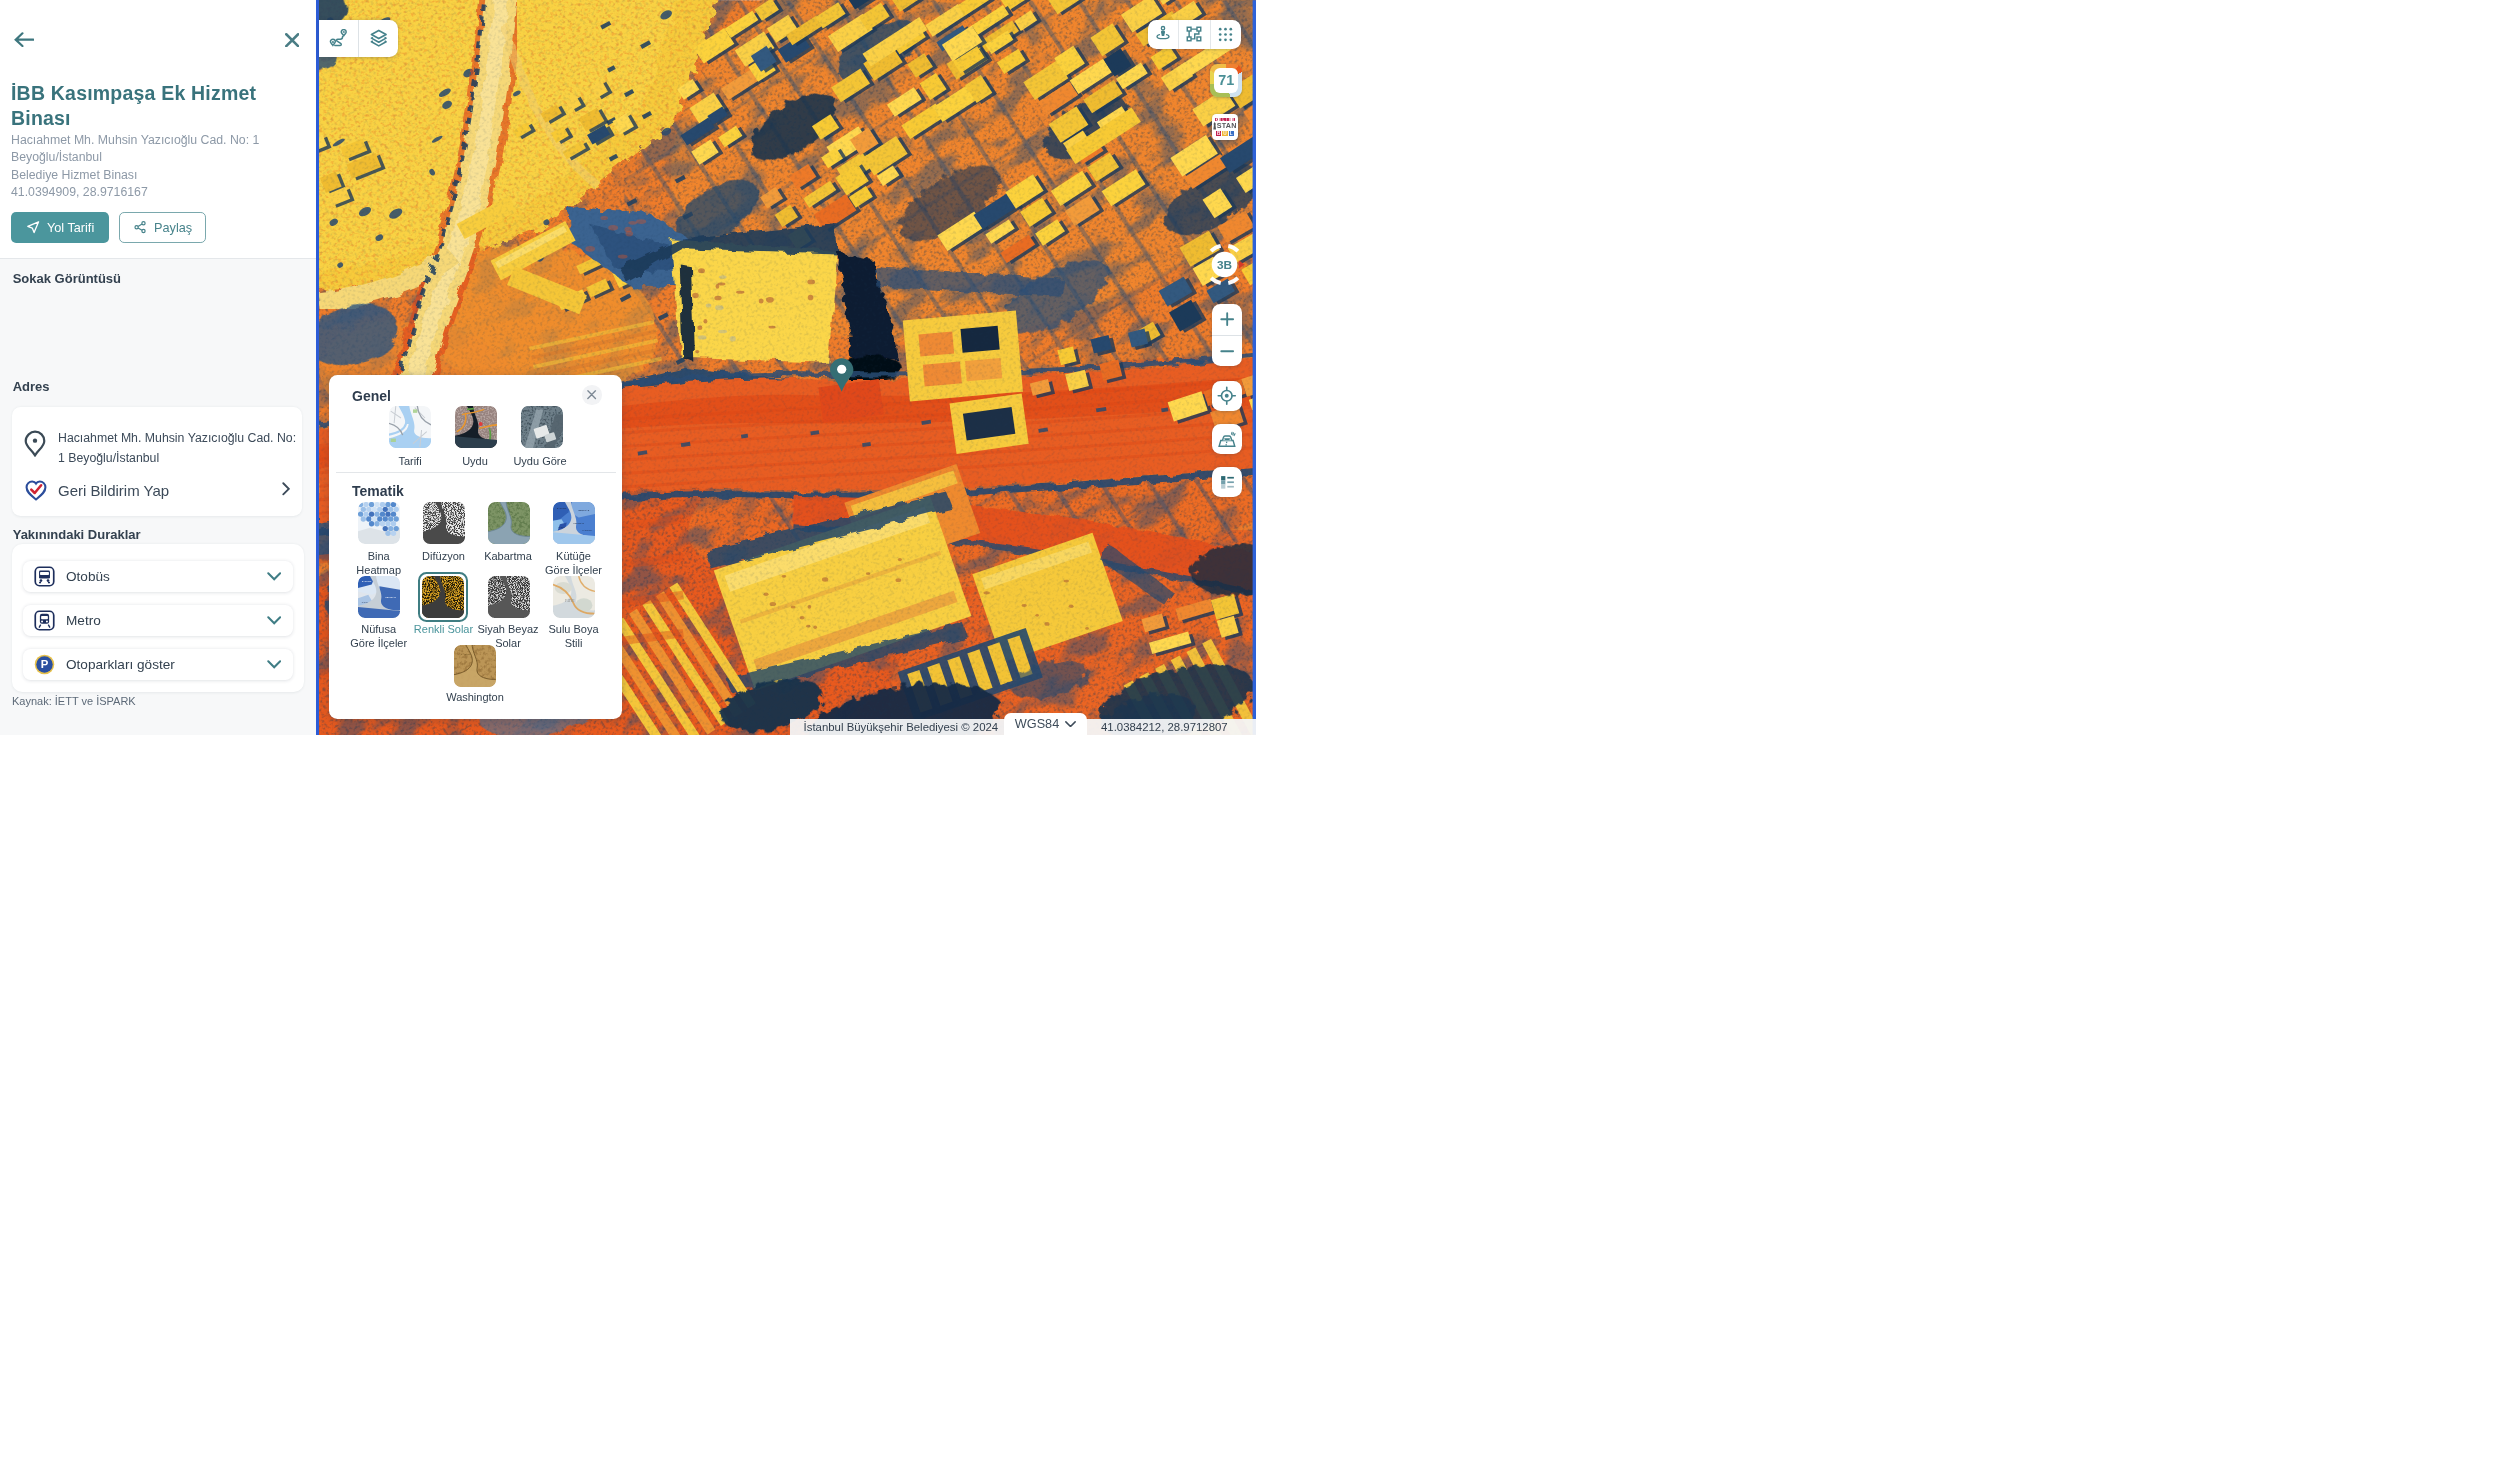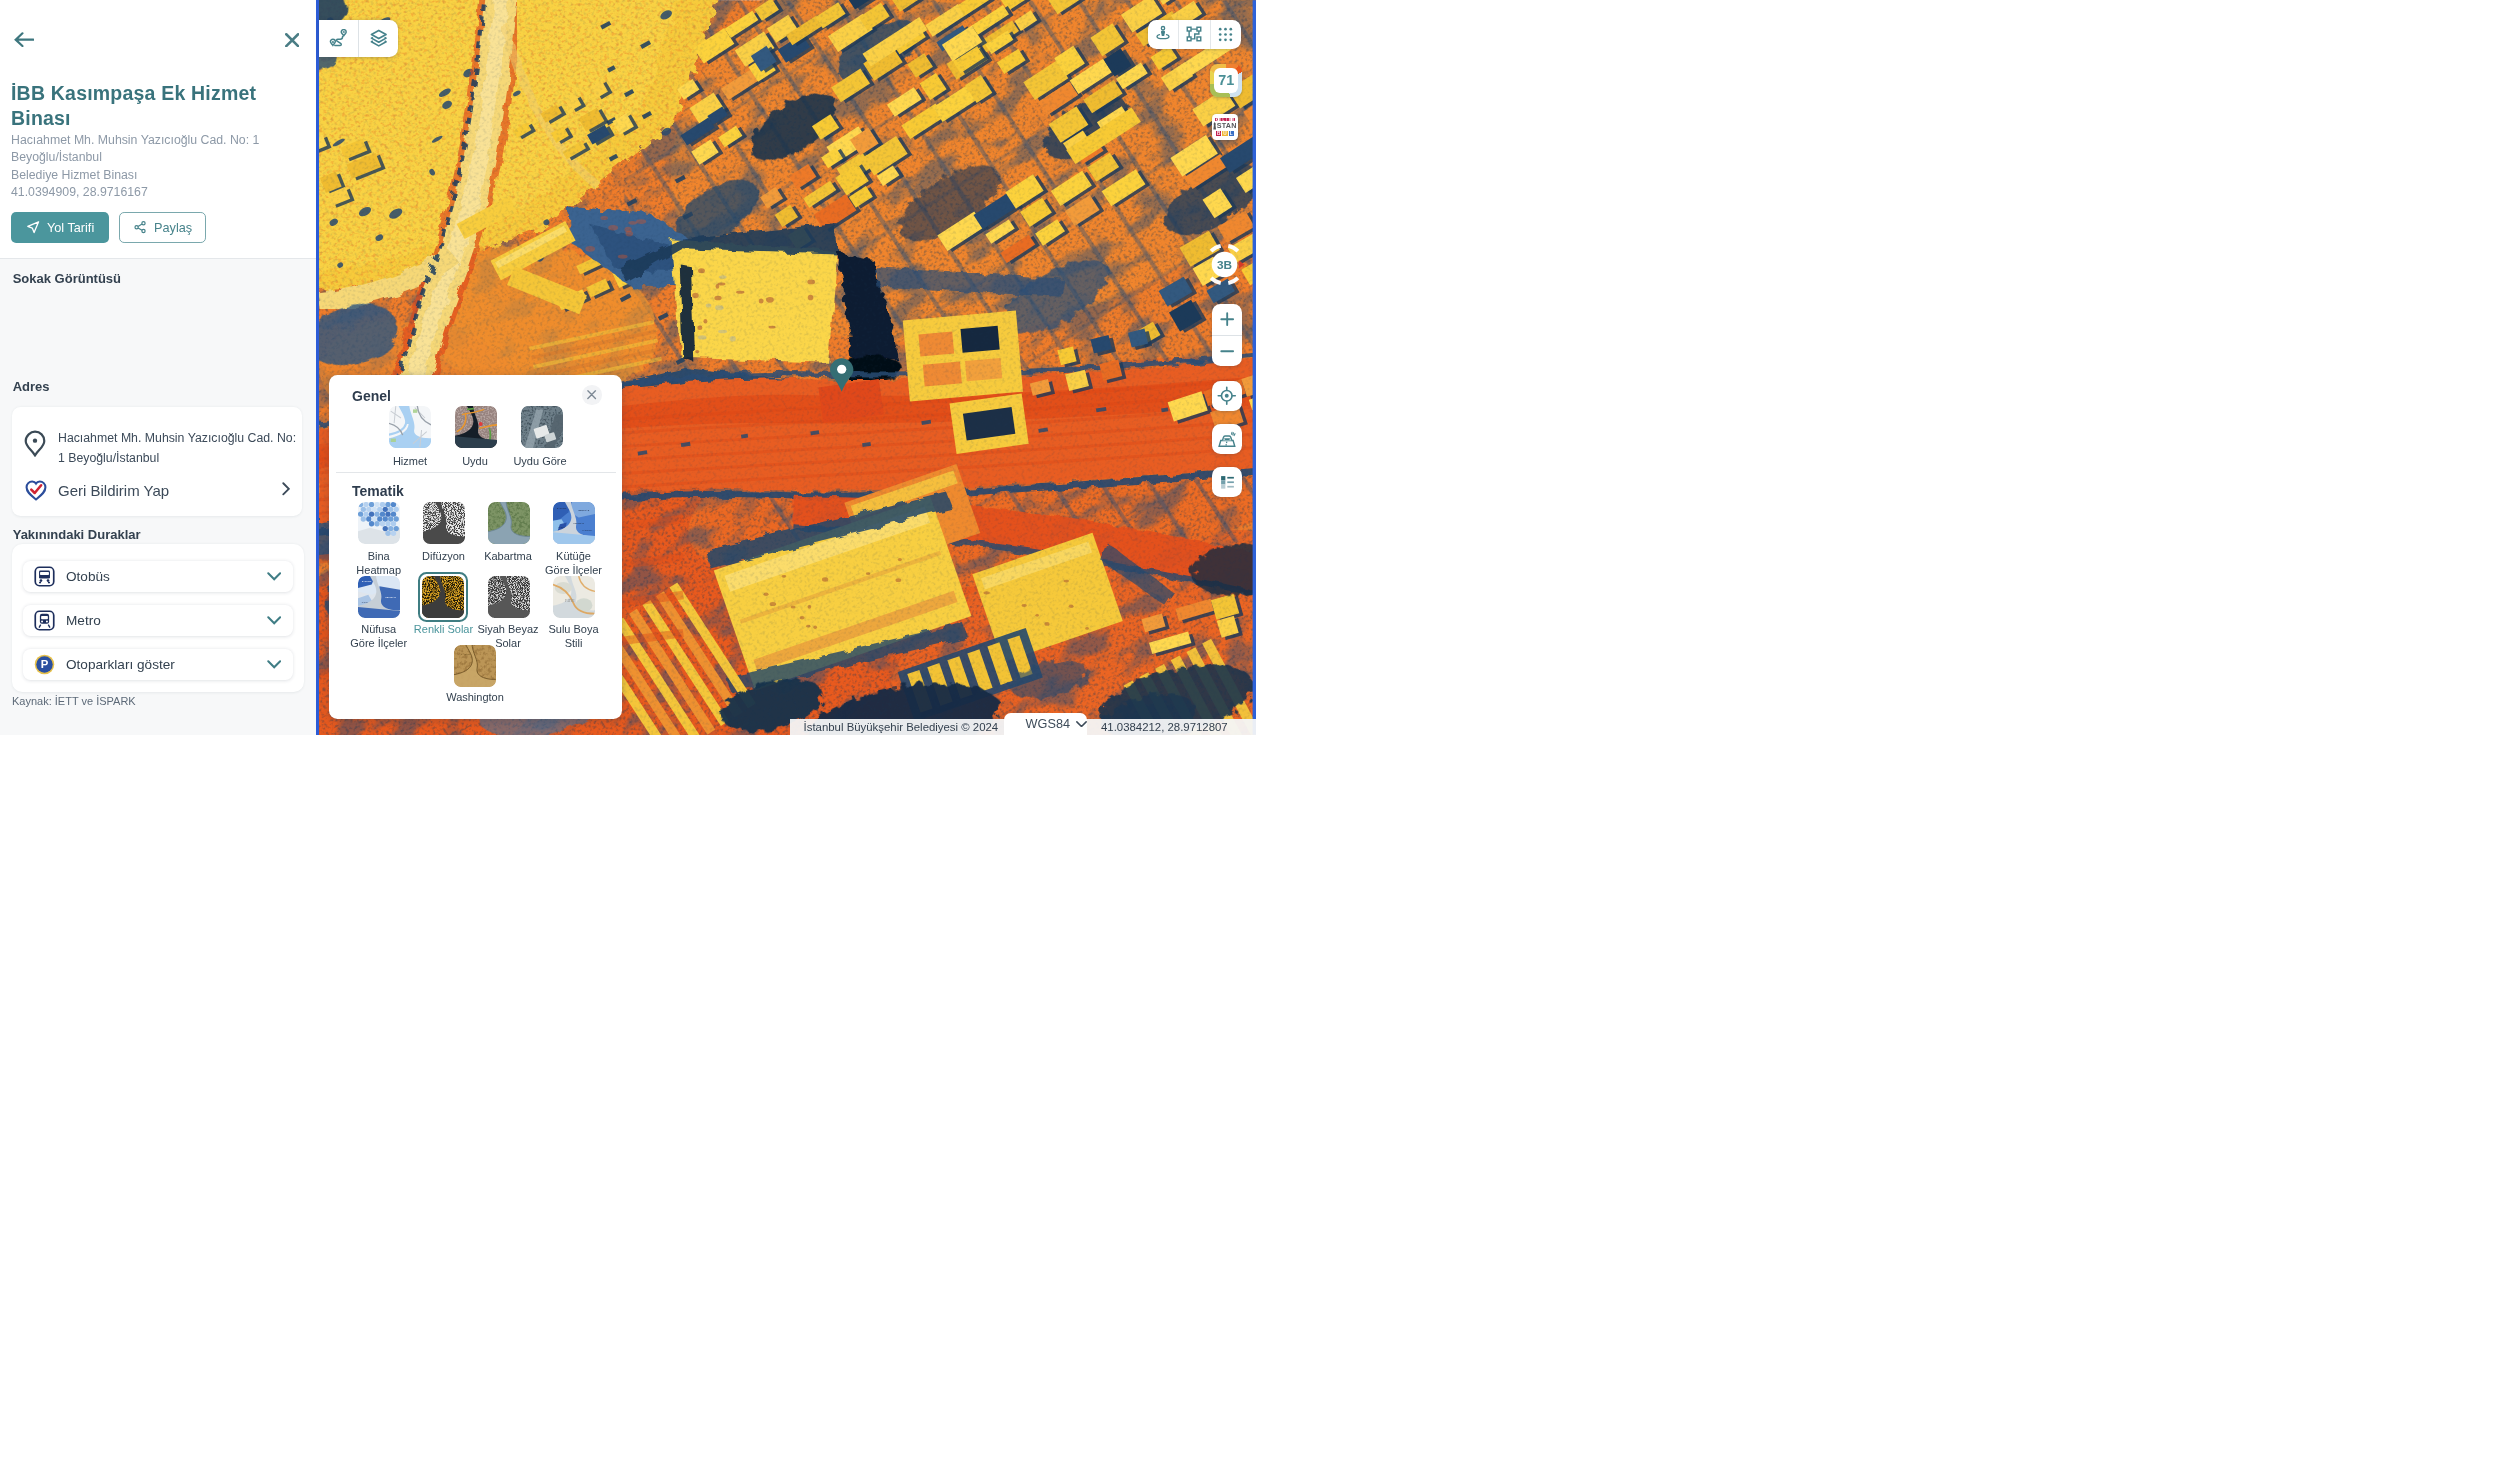--- a/index.html
+++ b/index.html
@@ -67,21 +67,21 @@
 .thumb { width:42px; height:42px; border-radius:6.8px; overflow:hidden; }
 .thumb svg { display:block; }
 .trow { position:absolute; display:flex; }
 .tlabel { position:absolute; font-size:11px; line-height:14px; color:#33414f; text-align:center; }
 .tsel { border:2.1px solid #3f7d82; border-radius:8.5px; padding:2.1px; background:#fff; }
 
 #bbar { position:absolute; left:790px; top:719px; width:466px; height:16px; background:rgba(244,246,247,0.95);
   font-size:11.4px; color:#323f4d; }
 #bbar .attr { position:absolute; left:13.6px; top:1.7px; }
 #wgs { position:absolute; left:214px; top:-6px; width:83px; height:22px; background:#fff; border-radius:6.8px 6.8px 0 0;
-  display:flex; align-items:center; justify-content:flex-end; gap:6px; font-size:12.7px; color:#3e4c5a; }
+  display:flex; align-items:center; justify-content:center; gap:6px; font-size:12.7px; color:#3e4c5a; }
 #coords { position:absolute; left:311px; top:1.7px; }
 </style></head>
 <body>
 <div id="stage">
 <div id="map"><svg id="mapsvg" width="937" height="735" viewBox="0 0 1106 867">
         <defs>
 <filter id="blobs" x="-5%" y="-5%" width="110%" height="110%">
  <feTurbulence type="fractalNoise" baseFrequency="0.02 0.034" numOctaves="3" seed="11" result="n"></feTurbulence>
  <feColorMatrix in="n" type="matrix" values="0 0 0 0 0  0 0 0 0 0  0 0 0 0 0  5 0 0 0 -2.45" result="a"></feColorMatrix>
  <feFlood flood-color="#2a4f76" result="c"></feFlood>
@@ -1054,21 +1054,21 @@
 <rect width="49" height="49" fill="#6e7f89"></rect>
 <rect width="49" height="49" filter="url(#sparc)" opacity="0.8"></rect>
 <path d="M 4 49 L 18 4 L 26 4 L 14 49 Z" fill="#93a2ab" opacity="0.85"></path>
 <path d="M 28 49 L 40 10 L 49 10 L 49 28 L 38 49 Z" fill="#54646e" opacity="0.9"></path>
 <rect x="16" y="24" width="16" height="12" rx="1" fill="#e6e9e9" transform="rotate(-18 24 30)"></rect>
 <rect x="28" y="32" width="12" height="9" rx="1" fill="#cdd4d6" transform="rotate(-18 34 36)"></rect>
 </g>
           </svg>
         </div>
   </div>
-  <div class="tlabel" style="left:60px;top:79px;width:42px">Hizmet</div>
+  <div class="tlabel" style="left:60px;top:79px;width:42px">Tarifi</div>
   <div class="tlabel" style="left:125px;top:79px;width:42px">Uydu</div>
   <div class="tlabel" style="left:180px;top:79px;width:62px">Uydu Göre</div>
   <div style="position:absolute;left:6.8px;top:97px;width:280px;border-top:1.3px solid #e3e6e9"></div>
   <h3 style="position:absolute;left:23px;top:108px">Tematik</h3>
   <div class="trow" style="left:29px;top:127px;gap:23px">
     <div class="thumb">
           <svg width="42" height="42" viewBox="0 0 49 49">
 <defs>
               <clipPath id="clbi">
                 <rect width="49" height="49" rx="8"></rect>

